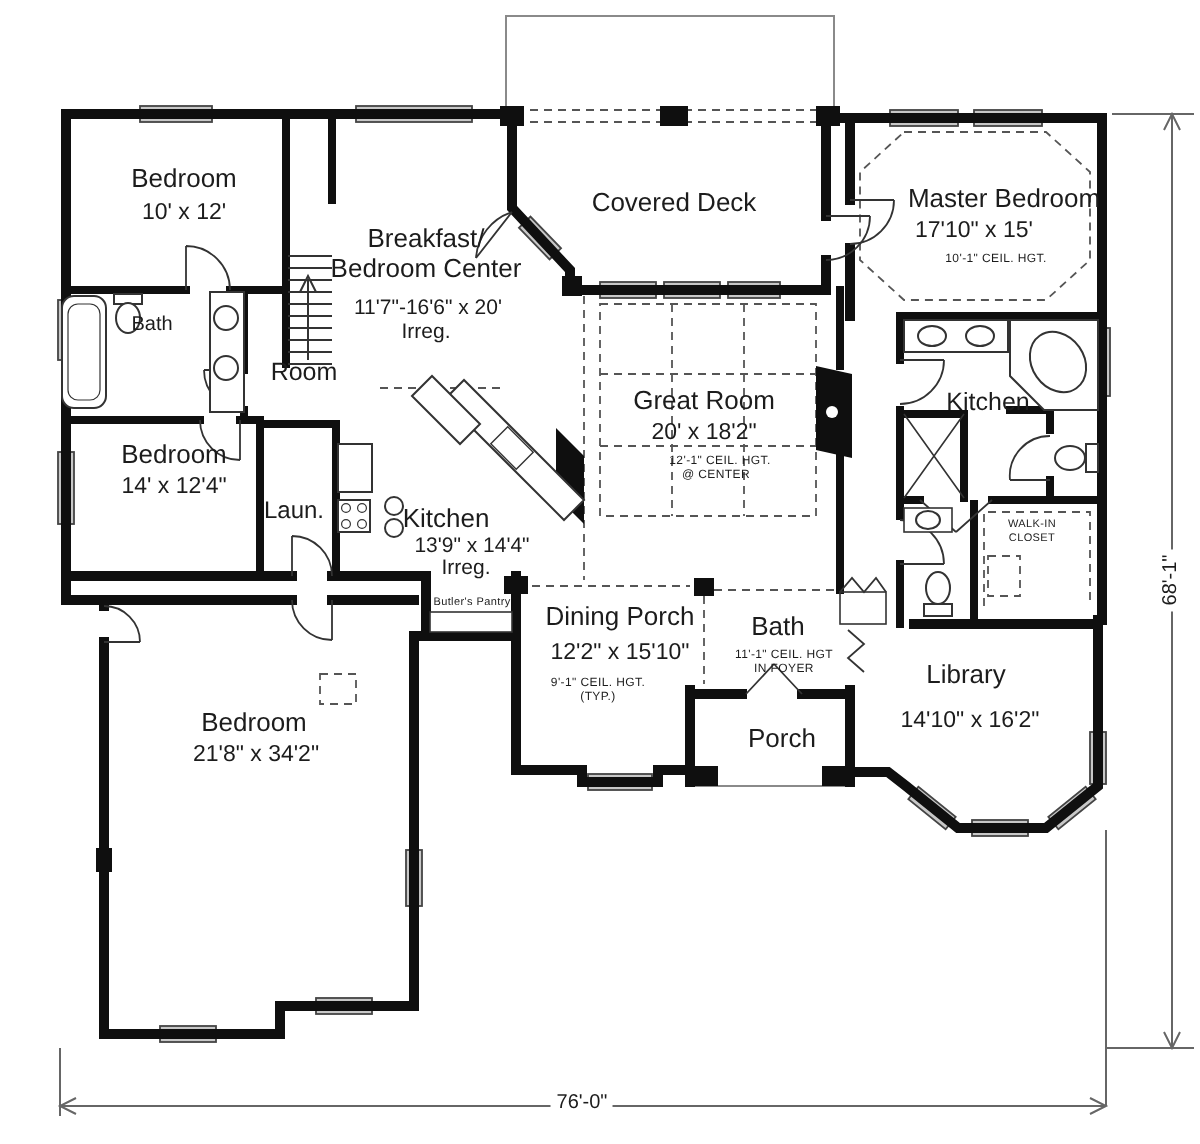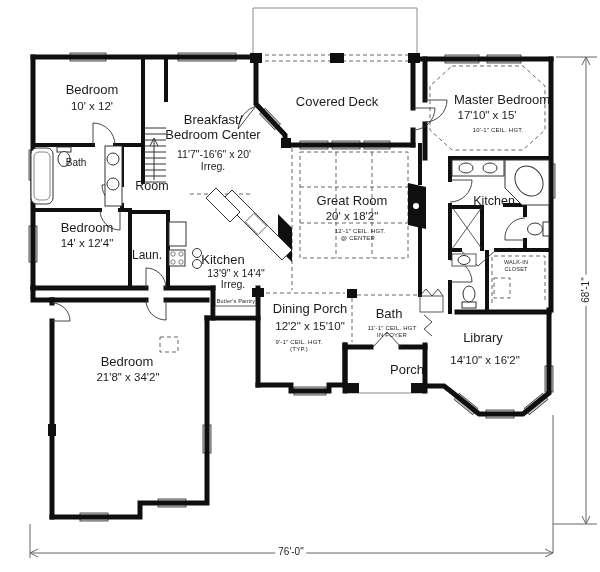--- a/index.html
+++ b/index.html
@@ -244,21 +244,21 @@
 
   <div class="lbl room" style="left:310px;top:308px">Dining Porch</div>
   <div class="lbl dims" style="left:310px;top:327px">12'2" x 15'10"</div>
   <div class="lbl tiny" style="left:299px;top:342px">9'-1" CEIL. HGT.</div>
   <div class="lbl tiny" style="left:299px;top:349px">(TYP.)</div>
 
   <div class="lbl room" style="left:389px;top:313px">Bath</div>
   <div class="lbl tiny" style="left:392px;top:328px">11'-1" CEIL. HGT</div>
   <div class="lbl tiny" style="left:392px;top:335px">IN FOYER</div>
 
-  <div class="lbl room" style="left:407px;top:369px">Porch</div>
+  <div class="lbl room" style="left:391px;top:369px">Porch</div>
 
   <div class="lbl room" style="left:483px;top:337px">Library</div>
   <div class="lbl dims" style="left:485px;top:361px">14'10" x 16'2"</div>
 
   <div class="lbl room" style="left:127px;top:361px">Bedroom</div>
   <div class="lbl dims" style="left:128px;top:378px">21'8" x 34'2"</div>
 
   <div class="lbl dim-label" style="left:291px;top:552px">76'-0"</div>
   <div class="lbl dim-label rot" style="left:586px;top:290px">68'-1"</div>
 </div>

